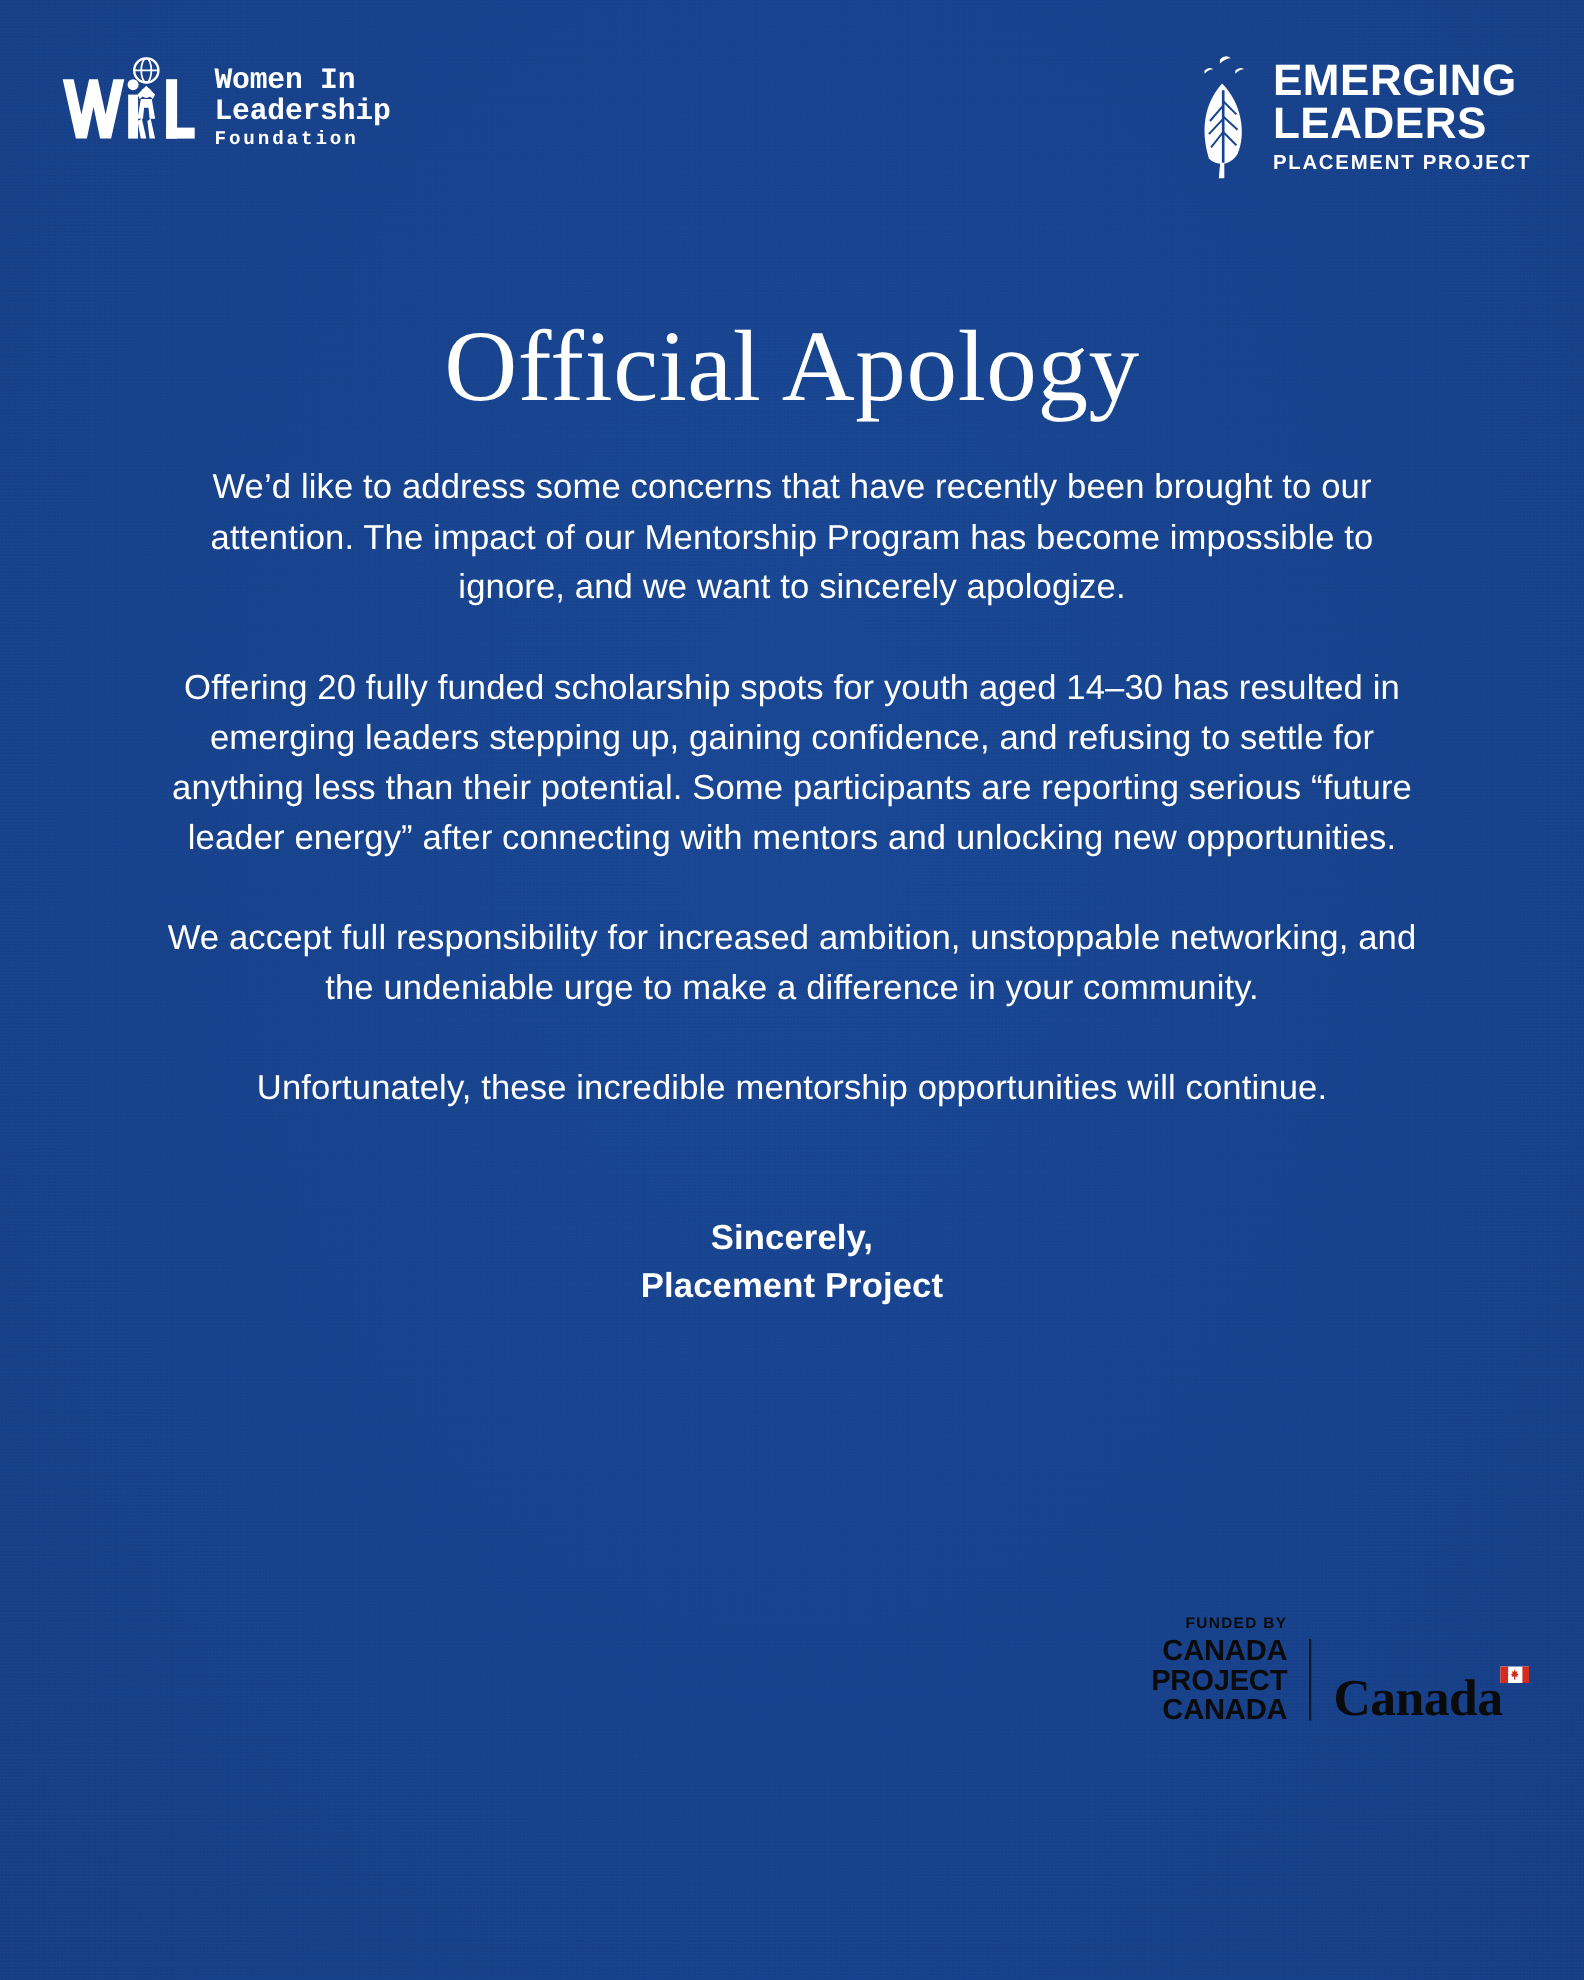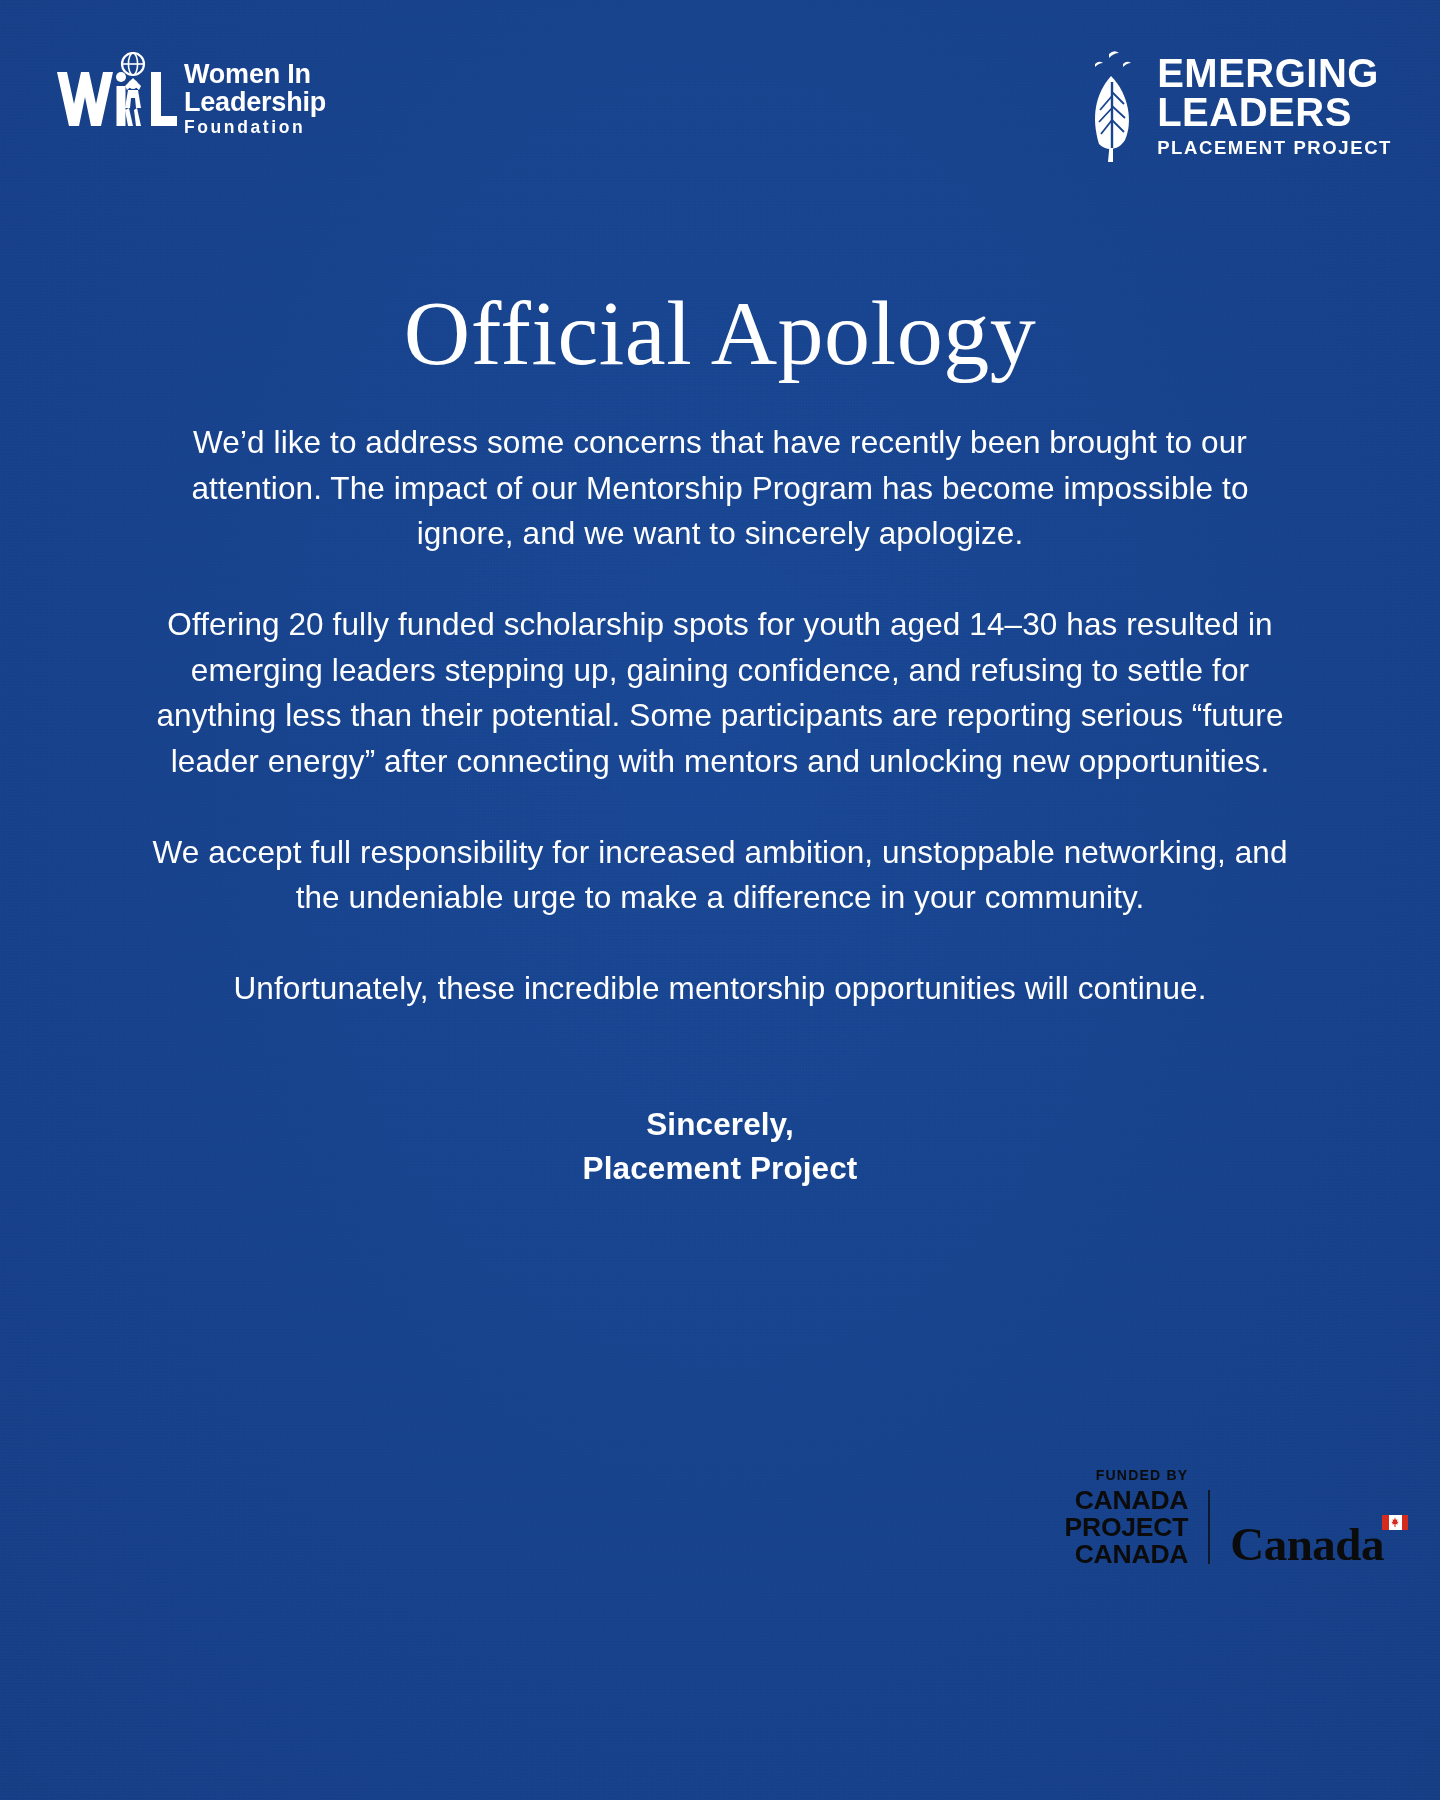--- a/index.html
+++ b/index.html
@@ -39,21 +39,22 @@
     position: absolute;
     top: 0; left: 0; right: 0;
     height: 210px;
   }
   .logo-wil {
     position: absolute;
     left: 55px;
     top: 52px;
     display: flex;
     align-items: center;
-    gap: 4px;
+    gap: 15px;
+    font-family: Liberation Mono, monospace;
   }
   .wil-mark {
     width: 125px;
     height: 90px;
     position: relative;
   }
   .wil-text {
     display: flex;
     flex-direction: column;
     line-height: 1.02;
@@ -135,21 +136,21 @@
   }
   .signoff {
     margin-top: 90px;
     font-weight: bold;
     line-height: 1.42;
   }
 
   
   .funder {
     position: absolute;
-    right: 48px;
+    right: 66px;
     bottom: 232px;
     display: flex;
     align-items: flex-end;
     gap: 18px;
     color: #0b0b0b;
   }
   .funder-left {
     text-align: right;
     line-height: 1.0;
   }

